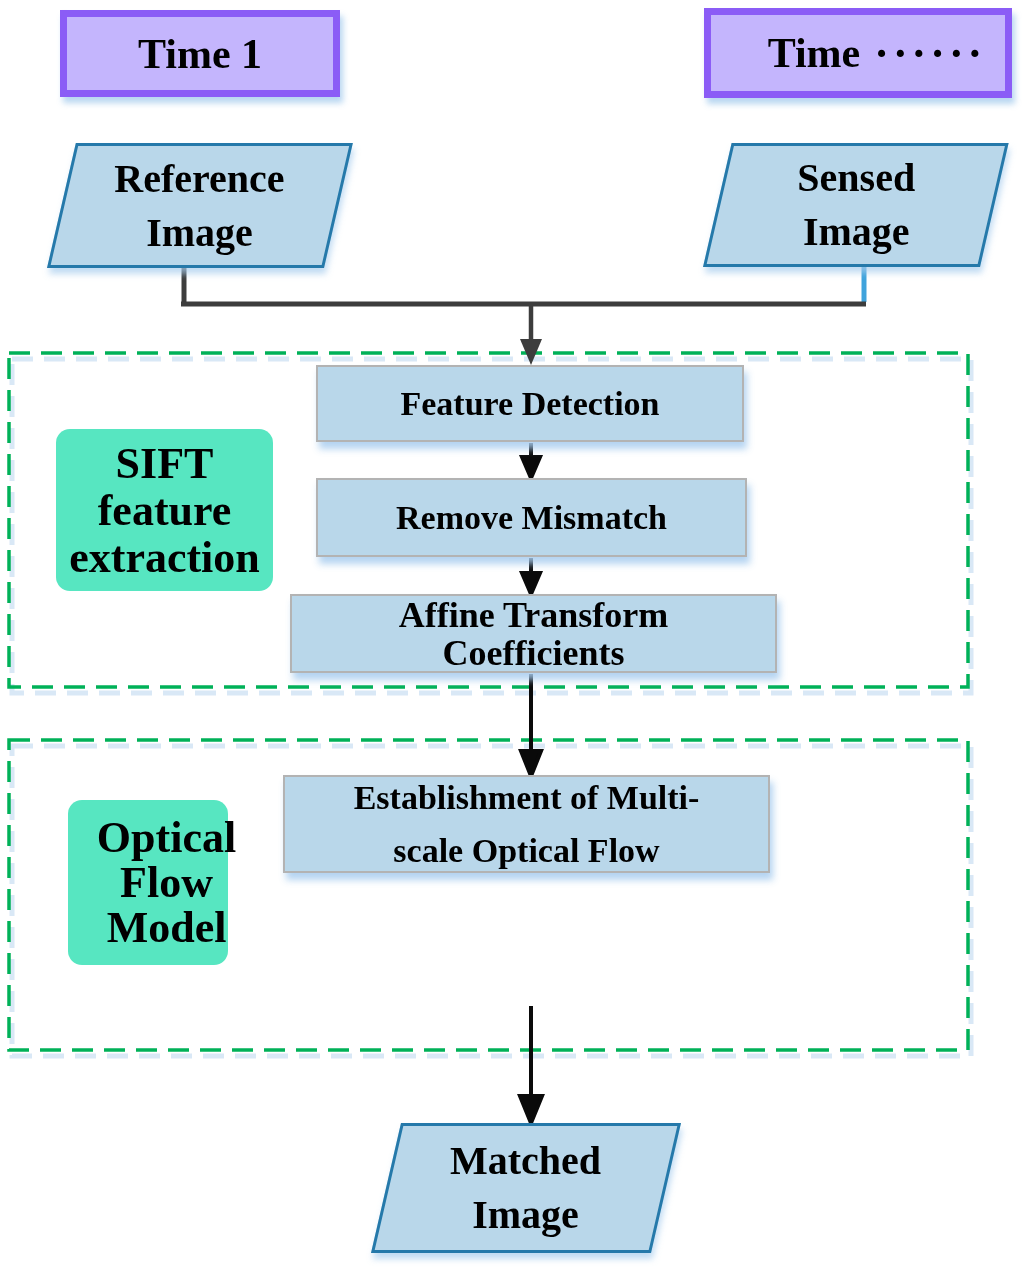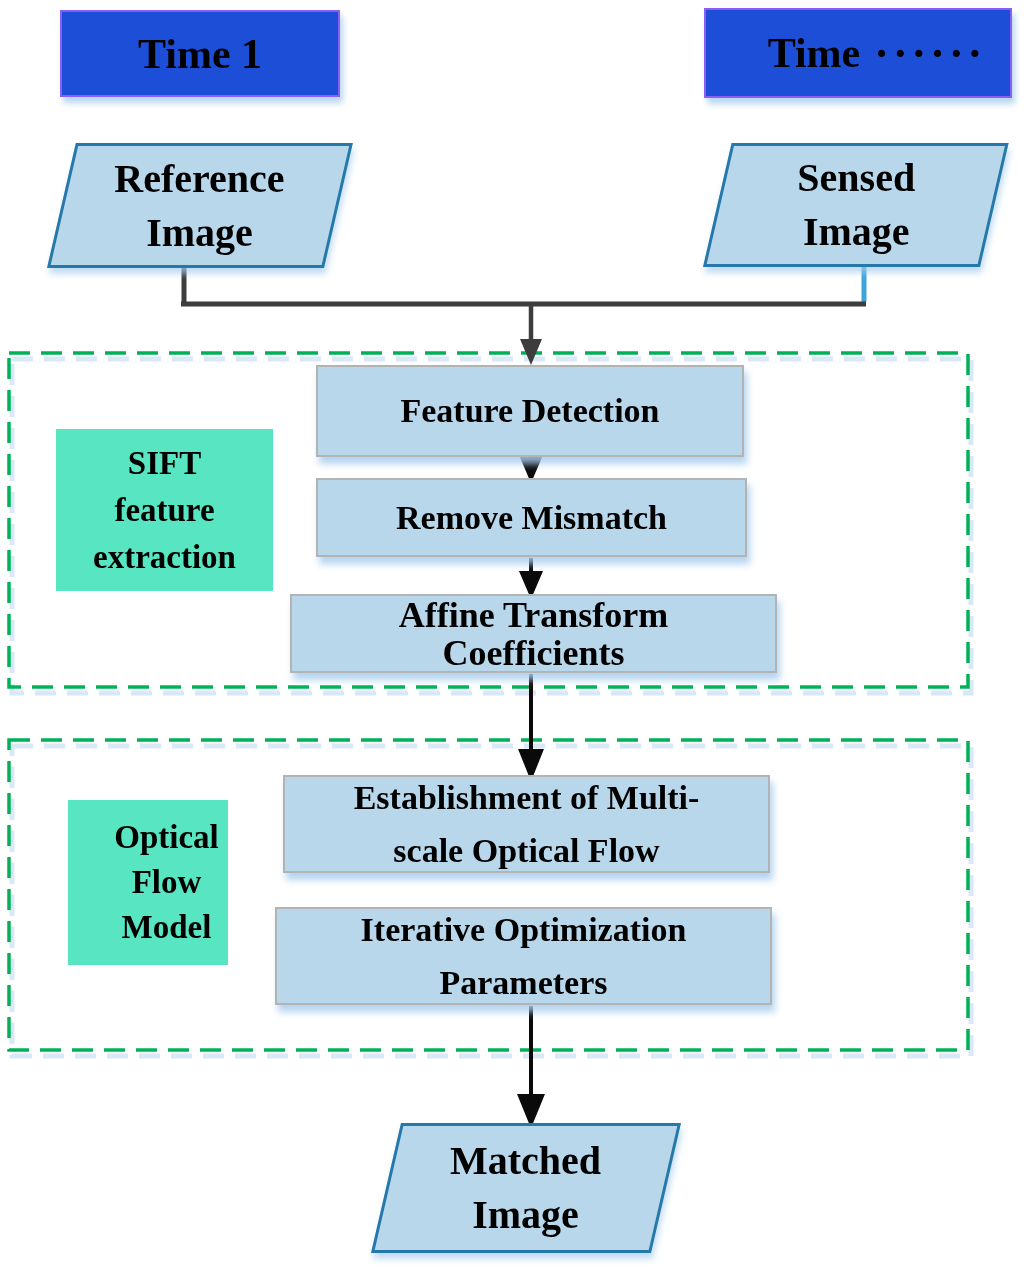--- a/index.html
+++ b/index.html
@@ -13,22 +13,22 @@
   .node{
     position:absolute;
     box-sizing:border-box;
     display:flex;align-items:center;justify-content:center;
     text-align:center;
     color:#000;
     font-weight:bold;
     white-space:pre-line;
   }
   .timebox{
-    background:#1d4ed8;
-    border:2px solid #8b5cf6;
+    background:#c4b5fd;
+    border:7px solid #8b5cf6;
     font-size:42px;
     box-shadow:3px 6px 6px rgba(168,205,238,.8);
     font-family:Liberation Serif, serif;
   }
   .dots{
     font-size:44px;
     letter-spacing:4px;
     margin-left:14px;
     font-weight:900;
   }
@@ -49,22 +49,23 @@
     background:#b9d7ea;
     border:2px solid #b3b3b3;
     box-shadow:3px 7px 7px rgba(168,205,238,.85);
     font-size:34px;
     line-height:42px;
   }
   .step.tight{font-size:36px;line-height:38px;}
   .step.wide2{font-size:34px;line-height:53px;}
   .green{
     background:#57e6c1;
-    font-size:33px;
+    font-size:44px;
     line-height:47px;
+    border-radius:14px;
   }
   #connector-canvas{position:absolute;left:0;top:0;z-index:0;}
   .node{z-index:2;}
 </style>
 </head>
 <body>
 
 <div id="stage">
 
   <svg id="connector-canvas" width="1024" height="1267" viewBox="0 0 1024 1267">
@@ -115,21 +116,21 @@
     <span class="inner">Sensed
 Image</span>
   </div>
 
   <div class="node green" style="left:56px;top:429px;width:217px;height:162px;">
     <span>SIFT
 feature
 extraction</span>
   </div>
 
-  <div class="node step" style="left:316px;top:365px;width:428px;height:92px;">
+  <div class="node step" style="left:316px;top:365px;width:428px;height:77px;">
     <span>Feature Detection</span>
   </div>
 
   <div class="node step" style="left:316px;top:478px;width:431px;height:79px;">
     <span>Remove Mismatch</span>
   </div>
 
   <div class="node step tight" style="left:290px;top:594px;width:487px;height:79px;">
     <span>Affine Transform
 Coefficients</span>
@@ -139,23 +140,19 @@
     <span>Optical
 Flow
 Model</span>
   </div>
 
   <div class="node step wide2" style="left:283px;top:775px;width:487px;height:98px;">
     <span>Establishment of Multi-
 scale Optical Flow</span>
   </div>
 
-  <div class="node step wide2" style="left:275px;top:907px;width:497px;height:98px;">
-    <span>Iterative Optimization
-Parameters</span>
-  </div>
 
   <div class="node pgram" style="left:371px;top:1123px;width:280px;height:130px;">
     <span class="inner">Matched
 Image</span>
   </div>
 
 </div>
 
 </body></html>

